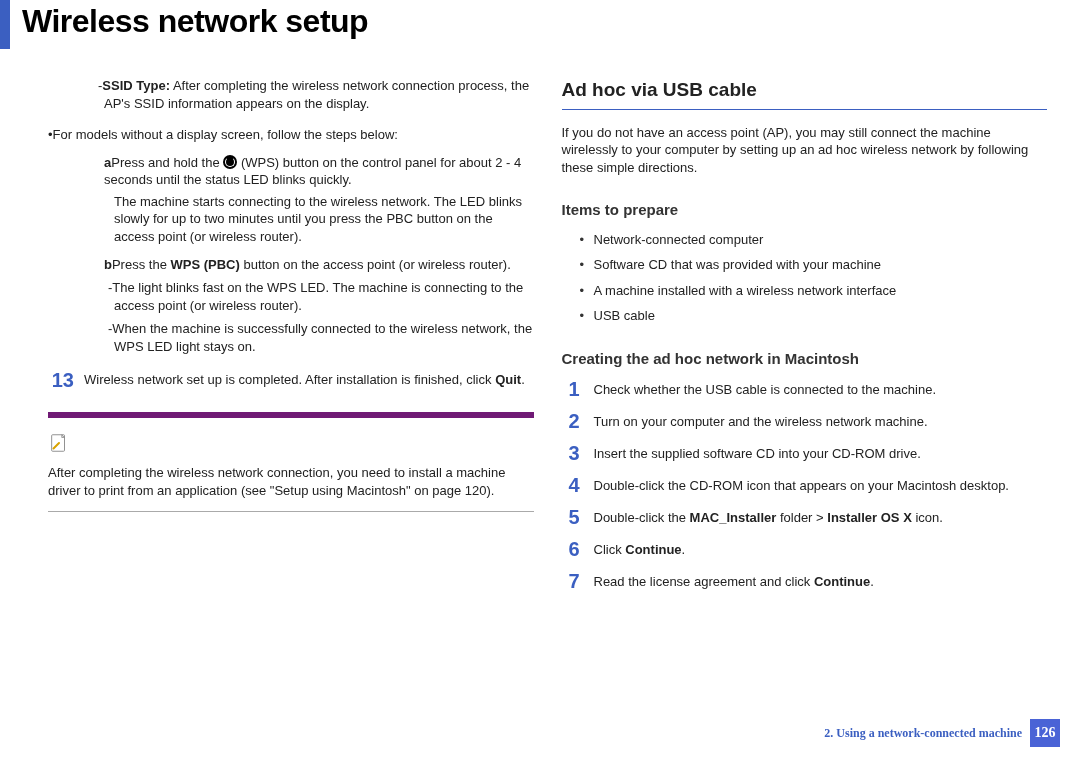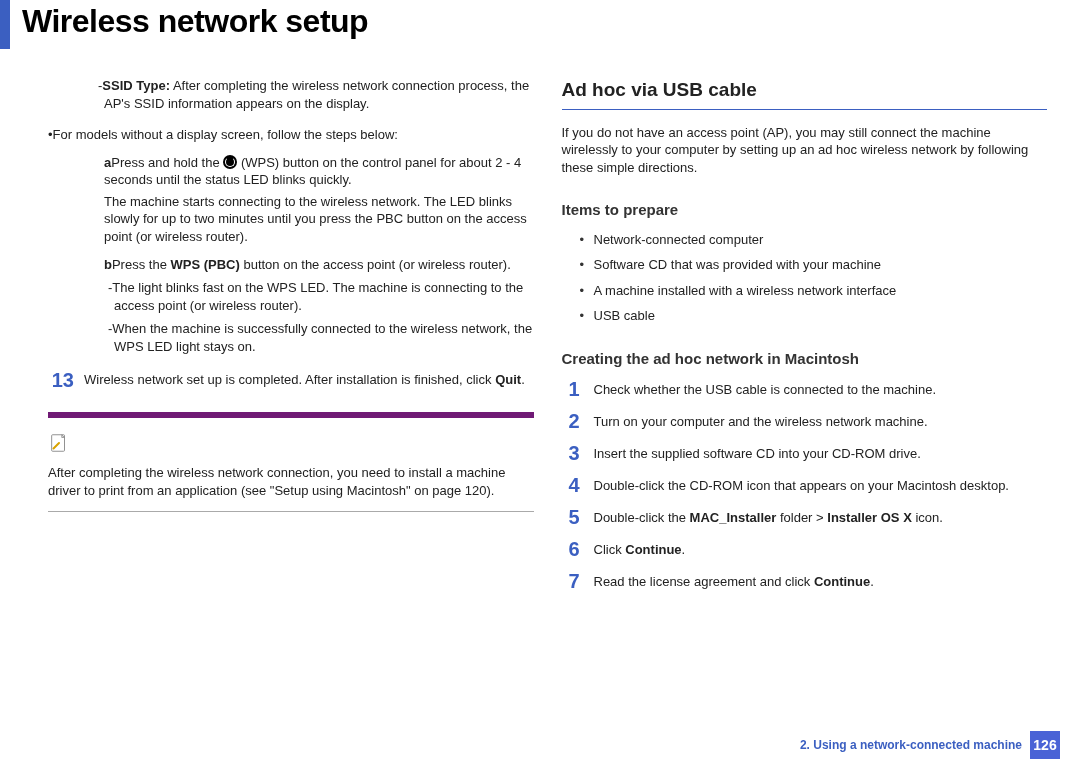--- a/index.html
+++ b/index.html
@@ -29,21 +29,21 @@
     gap: 28px;
     padding: 0 33px 0 48px;
   }
   .col { flex: 1; min-width: 0; }
   .ssid-block { margin-left: 56px; margin-bottom: 14px; }
   .ssid-line { text-indent: -6px; }
   .note-bullet { margin-left: 0; margin-bottom: 10px; }
   .sub-steps { margin-left: 56px; }
   .sub-step { margin-bottom: 10px; }
   .sub-step .lbl { font-weight: 700; }
-  .sub-step-body { margin-top: 4px; }
+  .sub-step-body { margin-left: 10px; margin-top: 4px; }
   .dash-item { margin-left: 10px; text-indent: -6px; margin-top: 6px; }
   .numbered-step { display: flex; align-items: flex-start; gap: 10px; margin-top: 14px; }
   .numbered-step .num {
     color: #3b5fc1;
     font-size: 20px;
     font-weight: 700;
     min-width: 26px;
     text-align: right;
     line-height: 1;
     padding-top: 1px;
@@ -90,25 +90,26 @@
     font-size: 20px;
     font-weight: 700;
     min-width: 18px;
     text-align: right;
     line-height: 1;
   }
   .ol-step .b { flex: 1; padding-top: 2px; }
   b, strong, .bold { font-weight: 700; }
   .footer {
     position: absolute;
-    bottom: 4px;
+    bottom: 16px;
     right: 20px;
     display: flex;
     align-items: center;
     gap: 8px;
+    font-family: Liberation Serif, serif;
   }
   .footer-text {
     color: #3b5fc1;
     font-weight: 700;
     font-size: 12px;
   }
   .page-num {
     background: #4a63d6;
     color: #fff;
     font-weight: 700;

